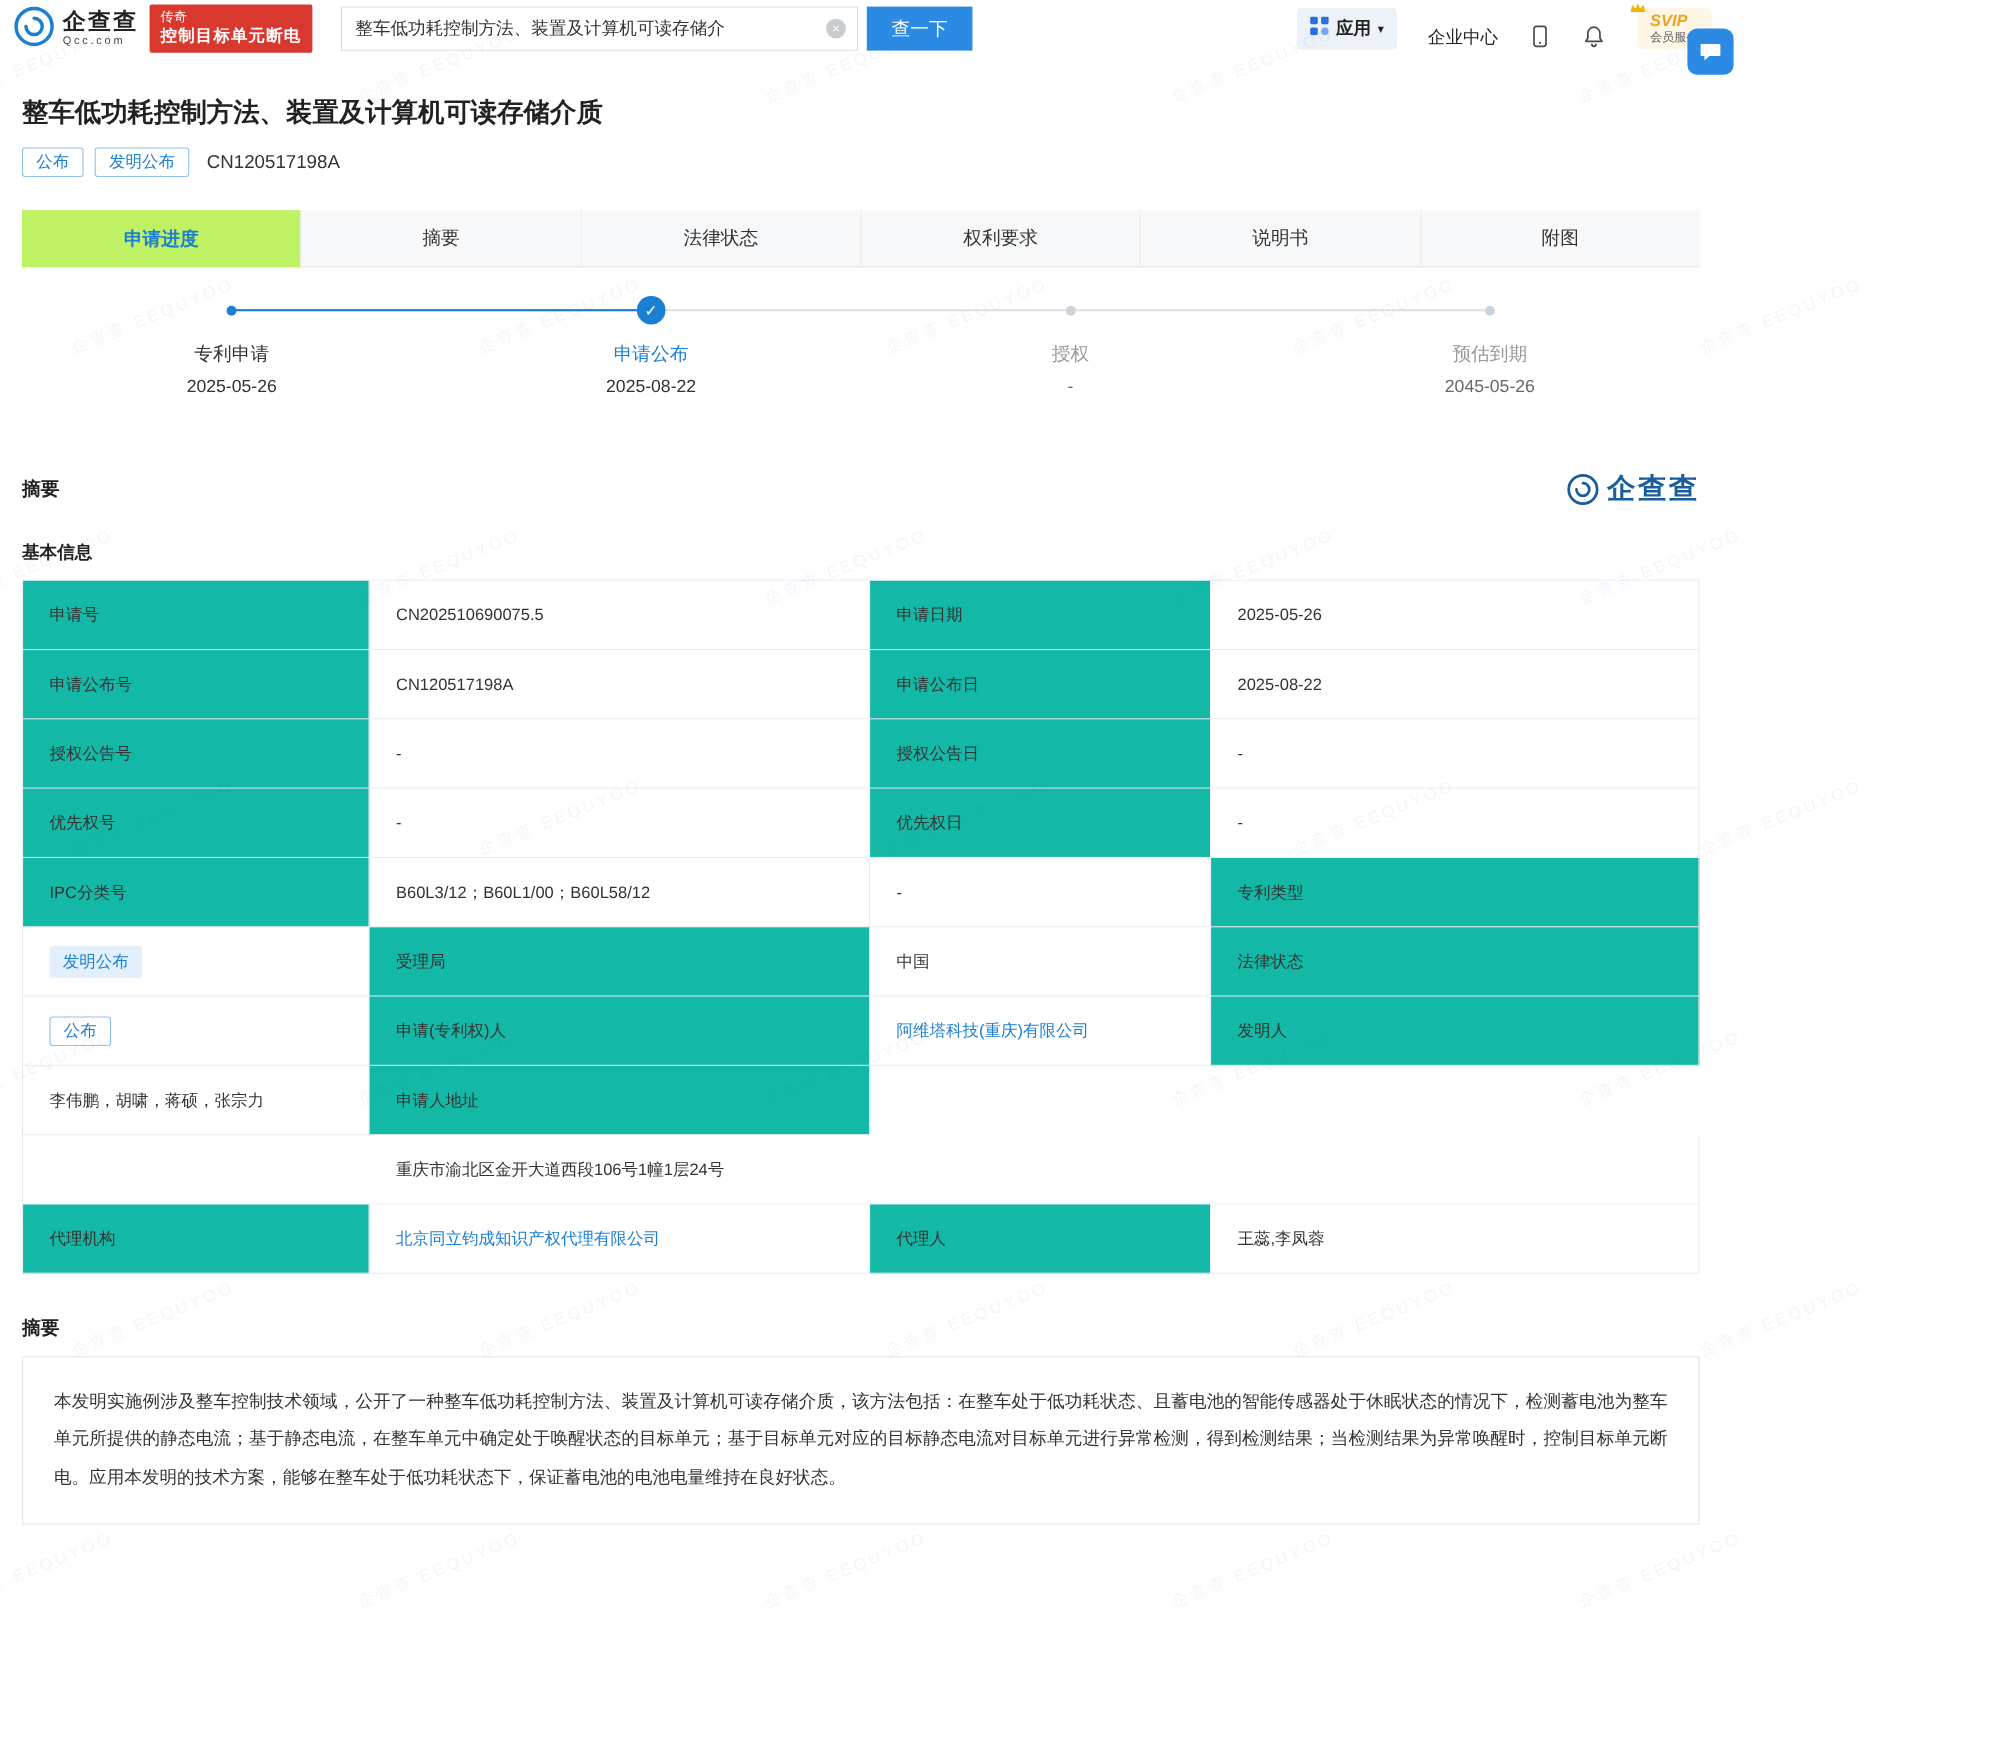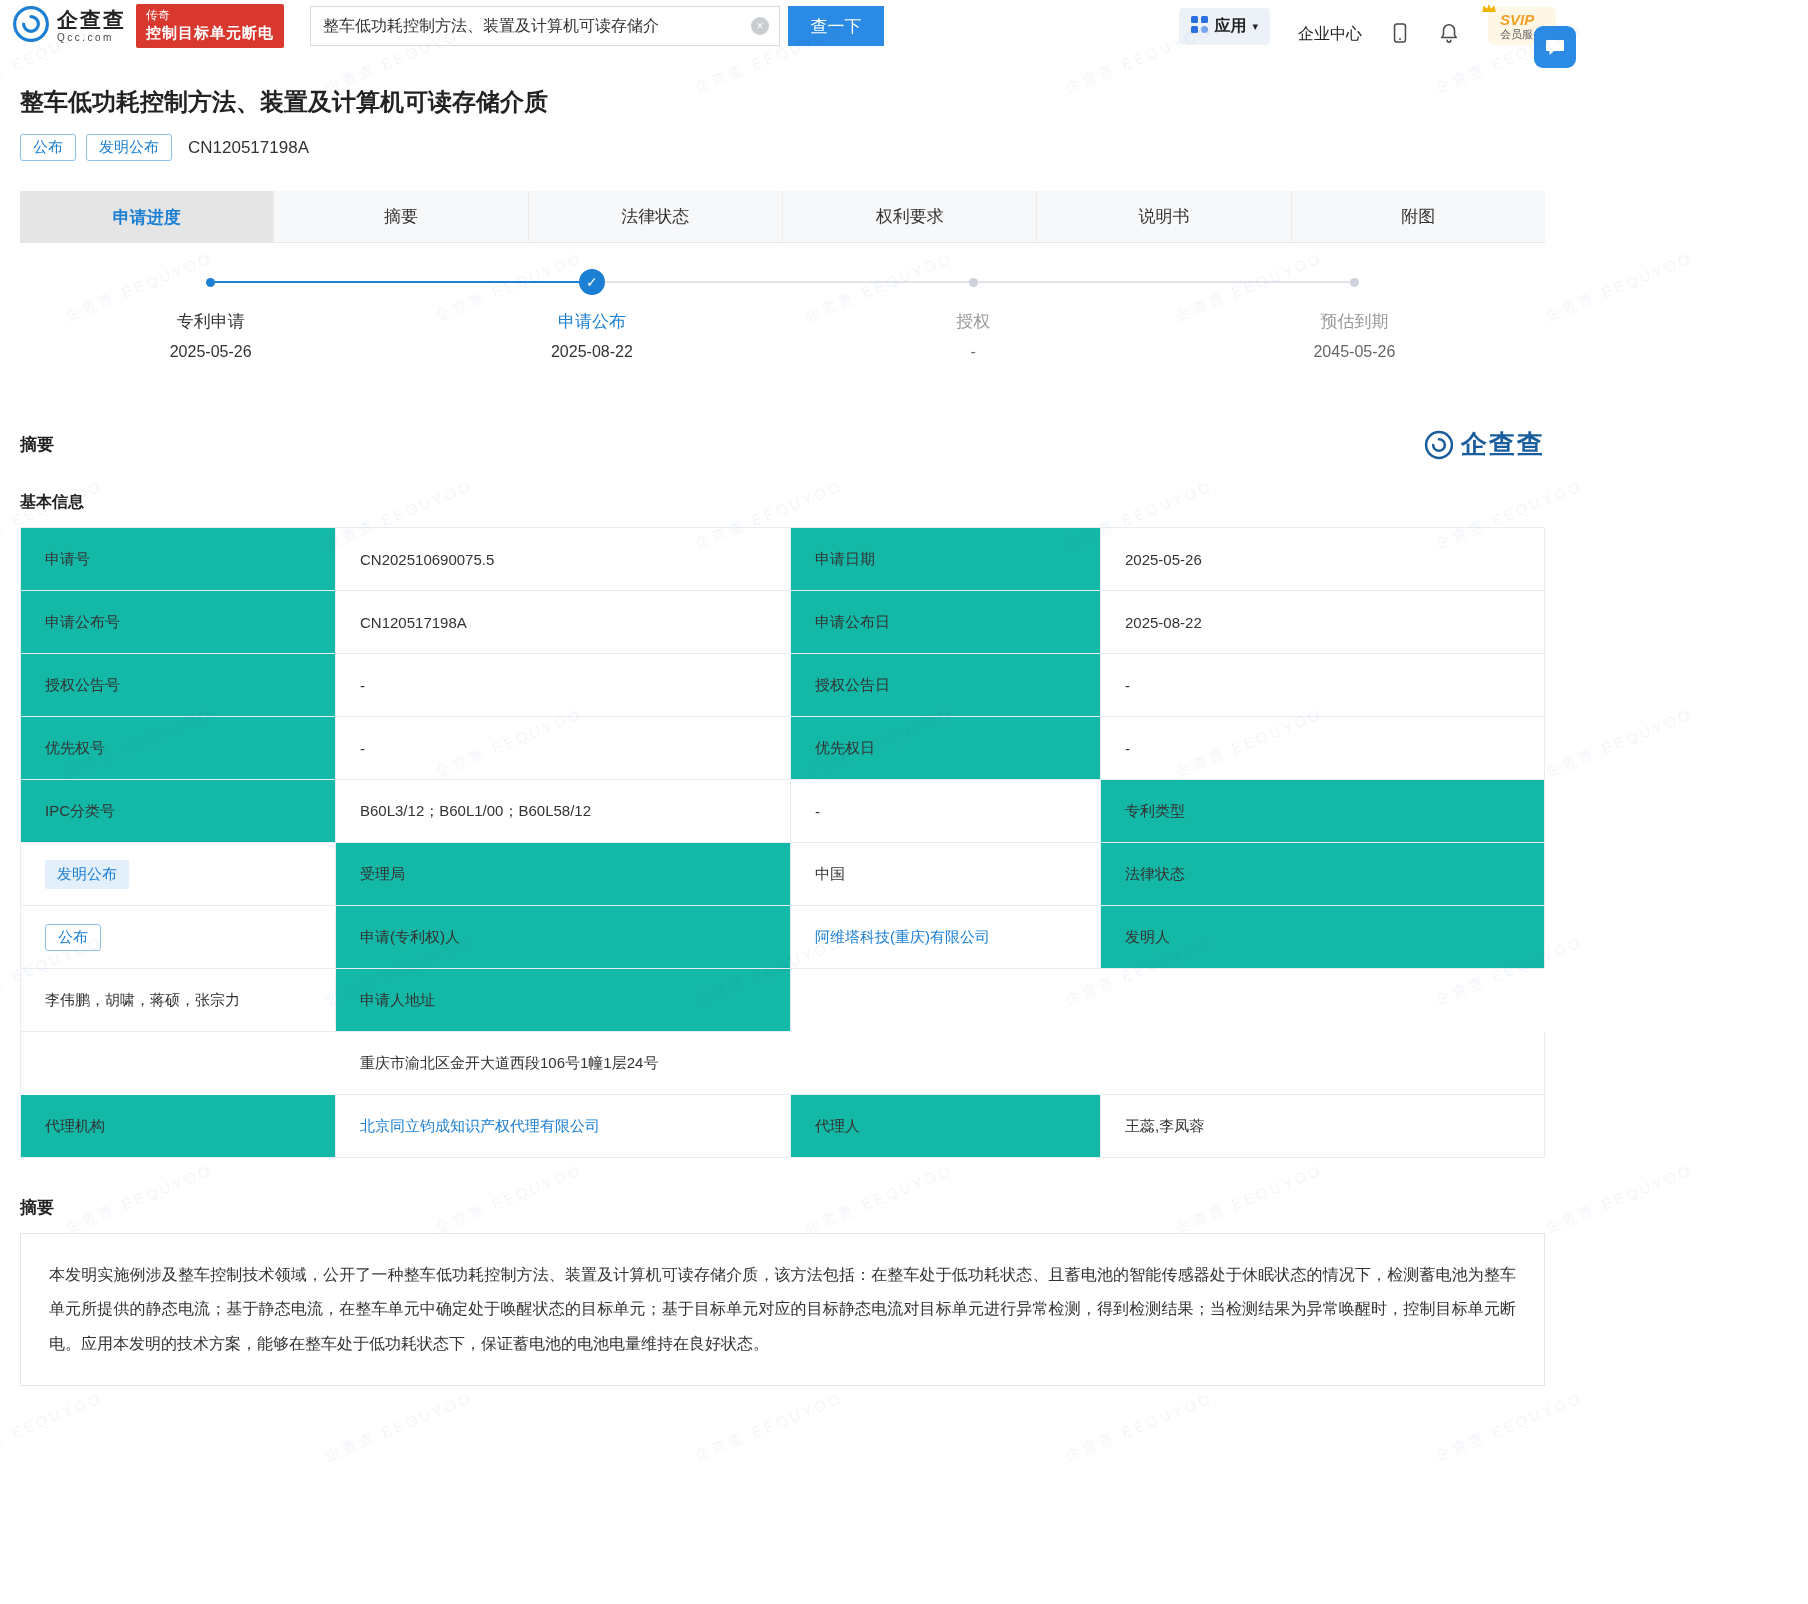--- a/index.html
+++ b/index.html
@@ -46,21 +46,21 @@
   .title-block { margin:34px 20px 0; }
   .patent-title { font-size:24px; font-weight:bold; color:#222; }
   .tag-row { display:flex; align-items:center; gap:10px; margin-top:16px; }
   .tag-outline { border:1px solid #8fc1ec; color:#1b7fd4; background:#fff; font-size:15px; padding:3px 12px; border-radius:3px; }
   .pub-no { font-size:17px; color:#333; margin-left:6px; }
   
   .tabbar { display:flex; width:1525px; margin:30px 0 0 20px; height:52px; background:#f7f8fa; border-bottom:1px solid #e6e6e6; }
   .tab { flex:1; display:flex; align-items:center; justify-content:center; font-size:17px; color:#333;
     border-left:1px solid #ececec; cursor:pointer; }
   .tab:first-child { border-left:none; }
-  .tab.active { background:#e5e5e5; color:#1b7fd4; font-weight:600; margin-bottom:-1px;text-align:right; }
+  .tab.active { background:#bef264; color:#1b7fd4; font-weight:600; margin-bottom:-1px;text-align:right; }
   
   .timeline { position:relative; width:1525px; margin-left:20px; padding:26px 0 28px; }
   .tl-line { position:absolute; top:38px; height:2px; }
   .tl-line.blue { left:12.5%; width:25%; background:#1b7fd4; }
   .tl-line.gray { left:37.5%; width:50%; background:#e0e4e9; }
   .tl-cols { display:flex; }
   .tl-col { width:25%; display:flex; flex-direction:column; align-items:center; }
   .tl-node { height:26px; display:flex; align-items:center; justify-content:center; position:relative; z-index:1; }
   .dot { width:9px; height:9px; border-radius:50%; }
   .dot.blue { background:#1b7fd4; }

